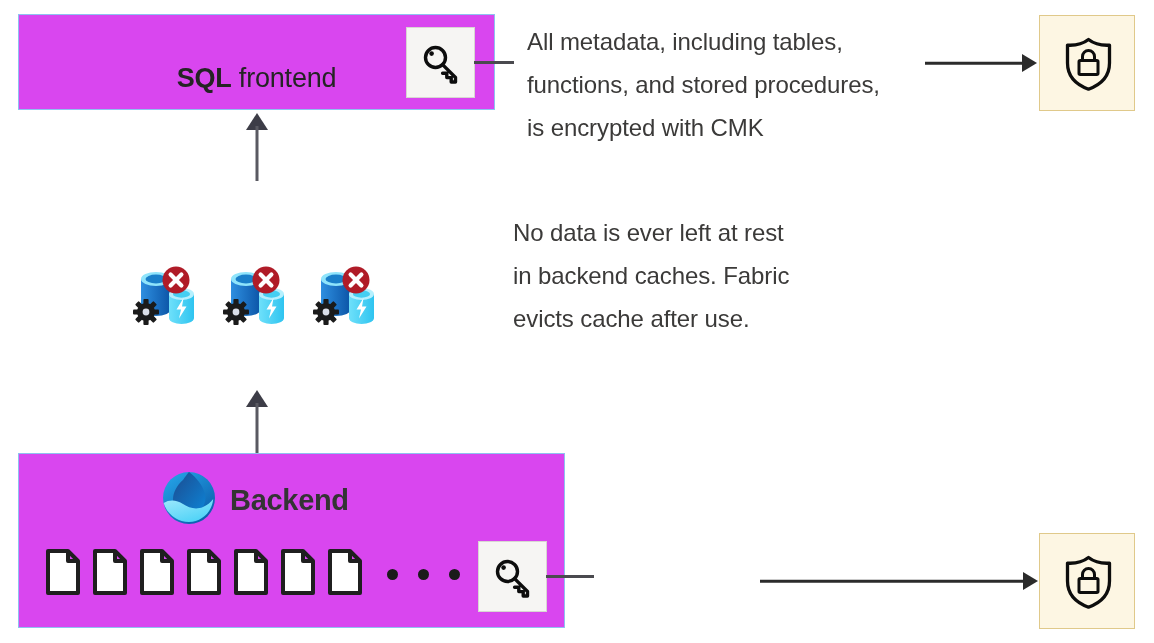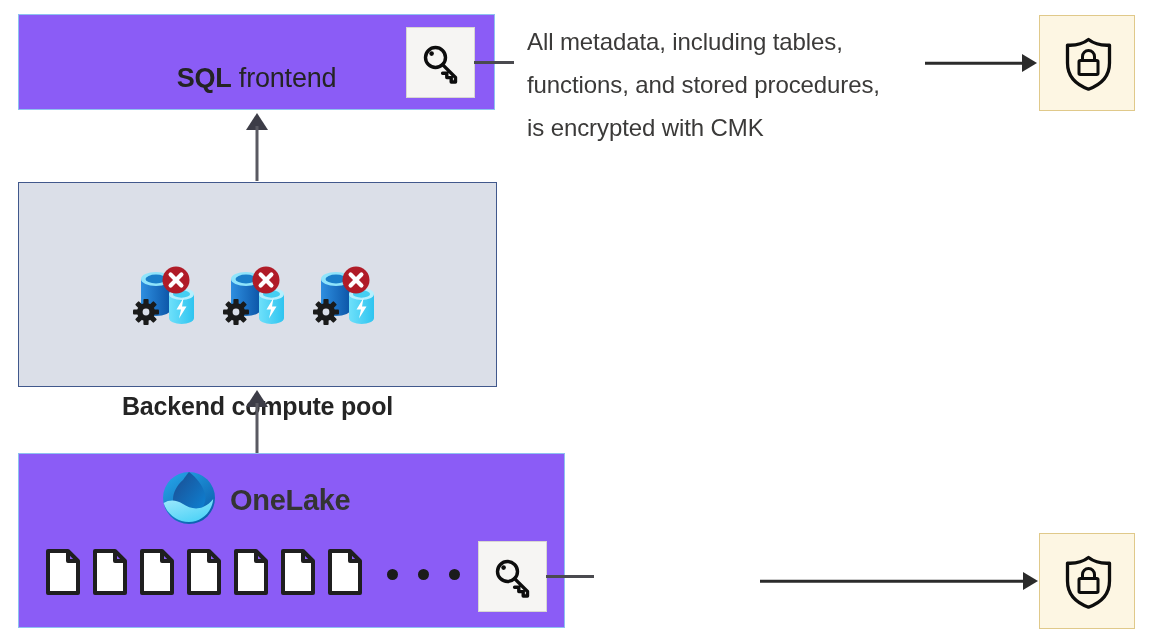--- a/index.html
+++ b/index.html
@@ -18,21 +18,21 @@
     background: #ffffff;
     overflow: hidden;
   }
 
   
   .box {
     position: absolute;
     box-sizing: border-box;
   }
   .box-blue {
-    background: #8b5cf6;
+    background: #d946ef;
     border: 1.5px solid #8ec2f0;
   }
   .box-gray {
     background: #dbdfe8;
     border: 1.5px solid #41588c;
   }
   .box-cream {
     background: #fdf6e3;
     border: 1.5px solid #e0c98a;
   }
@@ -204,23 +204,20 @@
           <path d="M20.5 24.5 L20.5 20.5 A6 6 0 0 1 32.5 20.5 L32.5 24.5" fill="none" stroke="#0d0d0d" stroke-width="3"></path>
       </svg>
     </span>
   </div>
 
   <div class="arrow-up" style="left:246px; top:113px; width:22px; height:68px;">
     <div class="head"></div>
     <div class="shaft" style="top:13px; height:55px;"></div>
   </div>
 
-  <div class="box box-gray" style="left:18px; top:182px; width:479px; height:205px;">
-    <div class="box-title title-backend">Backend compute pool</div>
-  </div>
 
   <div class="pool-icons" style="left:133px; top:262px;">
 
     <div>
       <svg width="72" height="72" viewBox="0 0 72 72">
         <defs>
           <linearGradient id="cylA1" x1="0" y1="0" x2="1" y2="0">
             <stop offset="0" stop-color="#2E8FE0"></stop>
               <stop offset="1" stop-color="#0B54A6"></stop>
           </linearGradient>
@@ -329,20 +326,23 @@
             <rect x="-2.6" y="7" width="5.2" height="6" rx="1" transform="rotate(45)"></rect>
             <rect x="-13" y="-2.6" width="6" height="5.2" rx="1" transform="rotate(45)"></rect>
             <rect x="7" y="-2.6" width="6" height="5.2" rx="1" transform="rotate(45)"></rect>
           </g>
           <circle cx="0" cy="0" r="3.4" fill="#dbdfe8"></circle>
         </g>
       </svg>
     </div>
   </div>
 
+  <div class="annot" style="left:513px; top:211px; width:360px;">No data is ever left at rest
+in backend caches. Fabric
+evicts cache after use.</div>
 
   <div class="arrow-up" style="left:246px; top:390px; width:22px; height:63px;">
     <div class="head"></div>
     <div class="shaft" style="top:13px; height:50px;"></div>
   </div>
 
   <div class="box box-blue" style="left:18px; top:453px; width:547px; height:175px;"></div>
 
   <div class="onelake-head" style="left:161px; top:470px;">
     <span>
@@ -359,21 +359,21 @@
           <linearGradient id="olC" x1="0" y1="0" x2="0.6" y2="1">
             <stop offset="0" stop-color="#9FE9FC"></stop>
               <stop offset="1" stop-color="#4FD3F7"></stop>
           </linearGradient>
         </defs>
         <circle cx="28" cy="28" r="26" fill="url(#olB)"></circle>
         <path d="M28 2 C36 8 42 16 44 24 C46 33 41 41 33 44 C25 47 16 43 13 35 C10 27 14 17 22 10 C24 7 26 4 28 2 Z" fill="url(#olA)"></path>
         <path d="M2.6 33 C9 29 16 30 22 34 C28 38 35 40 42 37 C46 35.4 49.6 32.4 52.2 29 C51.2 41.6 40.8 52 28 52 C15.8 52 5.8 43.6 2.6 33 Z" fill="url(#olC)"></path>
       </svg>
     </span>
-    <span class="onelake-label">OneLake</span>
+    <span class="onelake-label">Backend</span>
   </div>
 
   <div class="files-row" style="left:44px; top:548px;">
     <span class="file-icon">
       <svg width="38" height="48" viewBox="0 0 38 48">
           <path d="M4 3 L24 3 L34 13 L34 45 L4 45 Z M24 3 L24 13 L34 13" fill="#ffffff" stroke="#1f1f1f" stroke-width="4" stroke-linejoin="round"></path>
         </svg>
     </span>
     <span class="file-icon">
       <svg width="38" height="48" viewBox="0 0 38 48">

